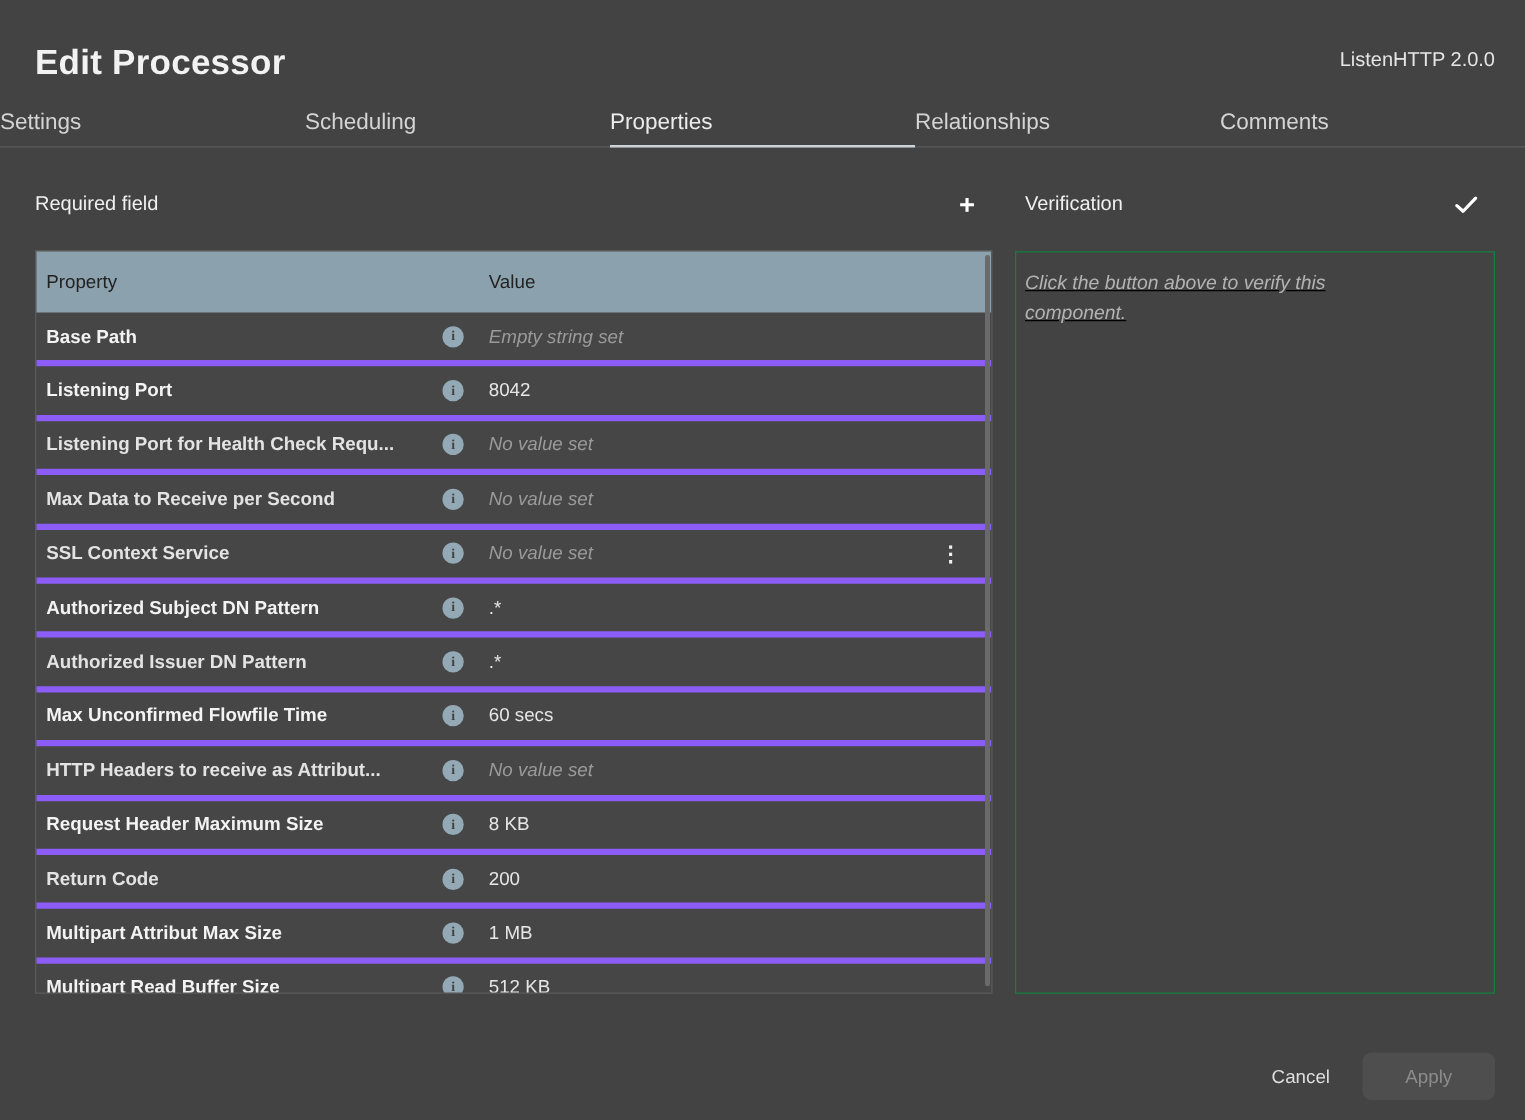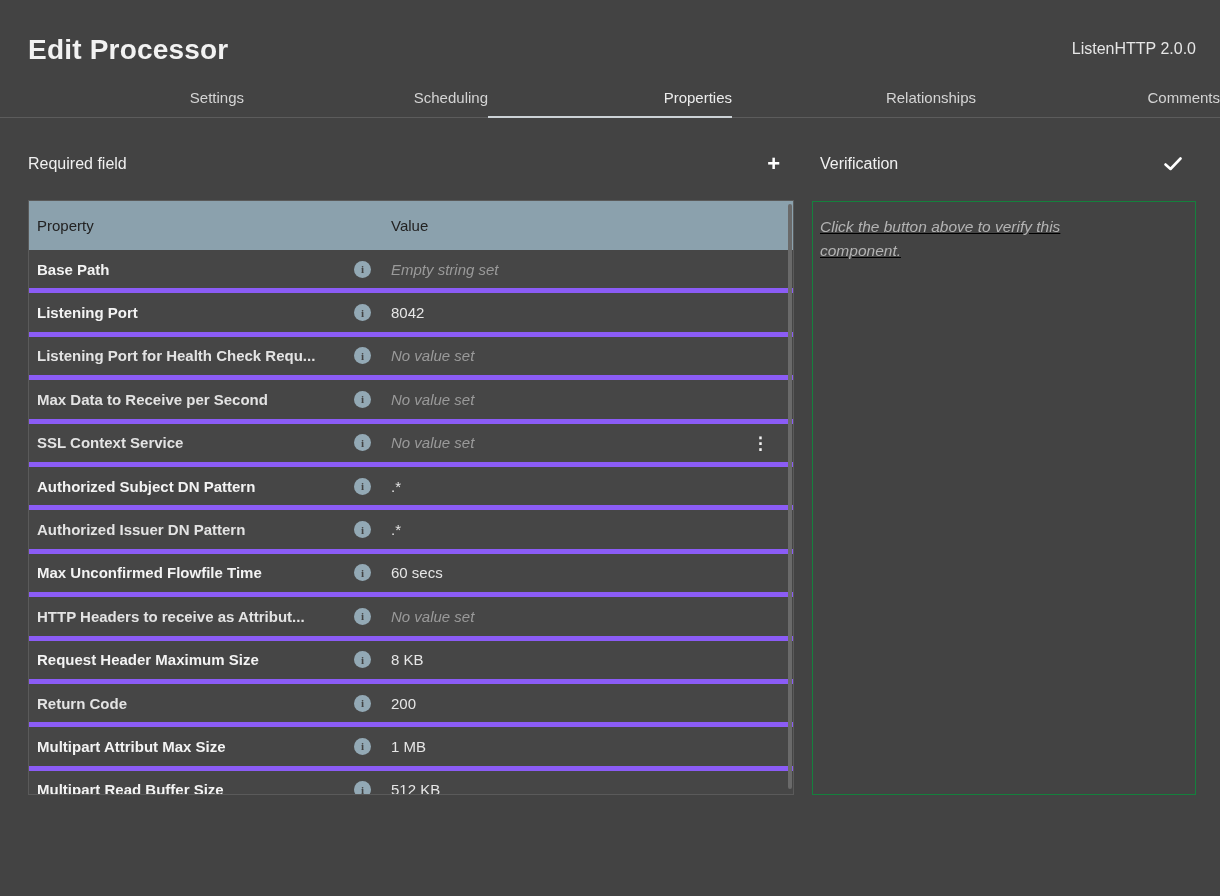--- a/index.html
+++ b/index.html
@@ -22,22 +22,22 @@
     font-size:16px; color:#e6e6e6;
   }
 
   
   .tabbar {
     position:absolute; left:0; top:78px; width:1220px; height:39px;
     display:flex; border-bottom:1px solid #5c5c5c;
   }
   .tab {
     flex:1 1 0; position:relative;
-    display:flex; align-items:center; justify-content:flex-end;
-    font-size:15px; color:#d4d4d4; cursor:pointer;
+    display:flex; align-items:center; justify-content:flex-start;
+    font-size:18px; color:#d4d4d4; cursor:pointer;
   }
   .tab.active { color:#ececec; }
   .tab.active::after {
     content:""; position:absolute; left:0; right:0; bottom:-1px;
     height:2px; background:#ccd2d6;
   }
 
   
   .left-head {
     position:absolute; left:28px; top:140px; width:766px; height:48px;
@@ -267,14 +267,18 @@
       <svg width="18" height="14" viewBox="0 0 18 14">
         <polyline points="1.5,7.5 6.5,12 16.5,1.5" fill="none" stroke="#ffffff" stroke-width="2.6" stroke-linecap="round" stroke-linejoin="round"></polyline>
       </svg>
     </button>
   </div>
 
   <div class="verif-card">
     <div class="verif-msg">Click the button above to verify this component.</div>
   </div>
 
+  <div class="footer">
+    <button class="btn-text">Cancel</button>
+    <button class="btn-filled" aria-disabled="true">Apply</button>
+  </div>
 
 </div>
 
 </body></html>

